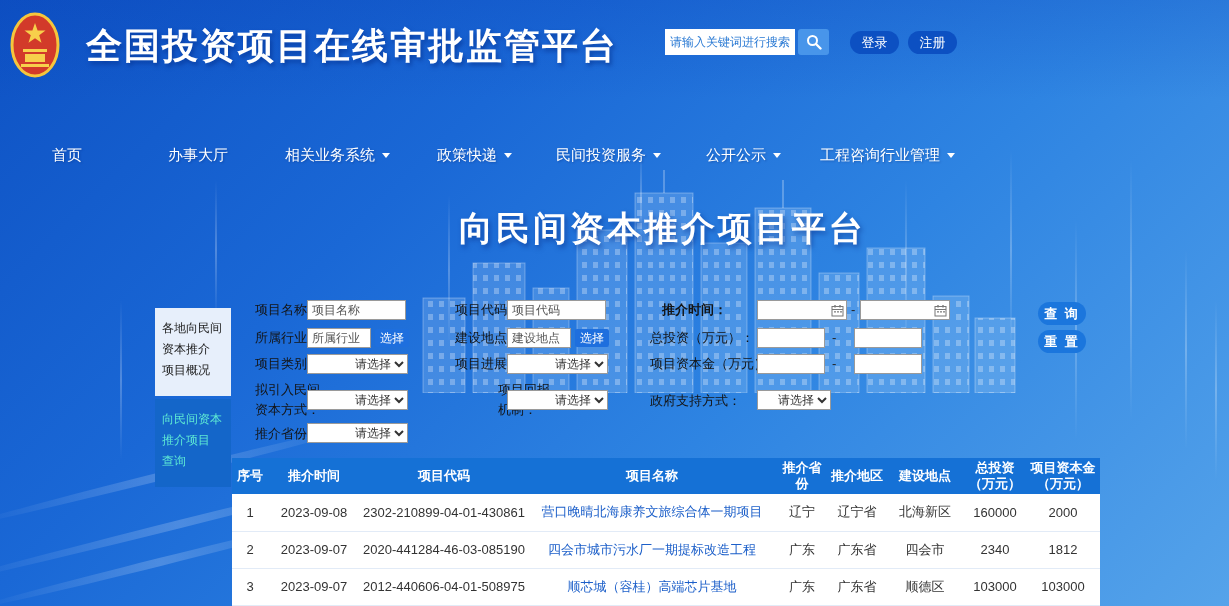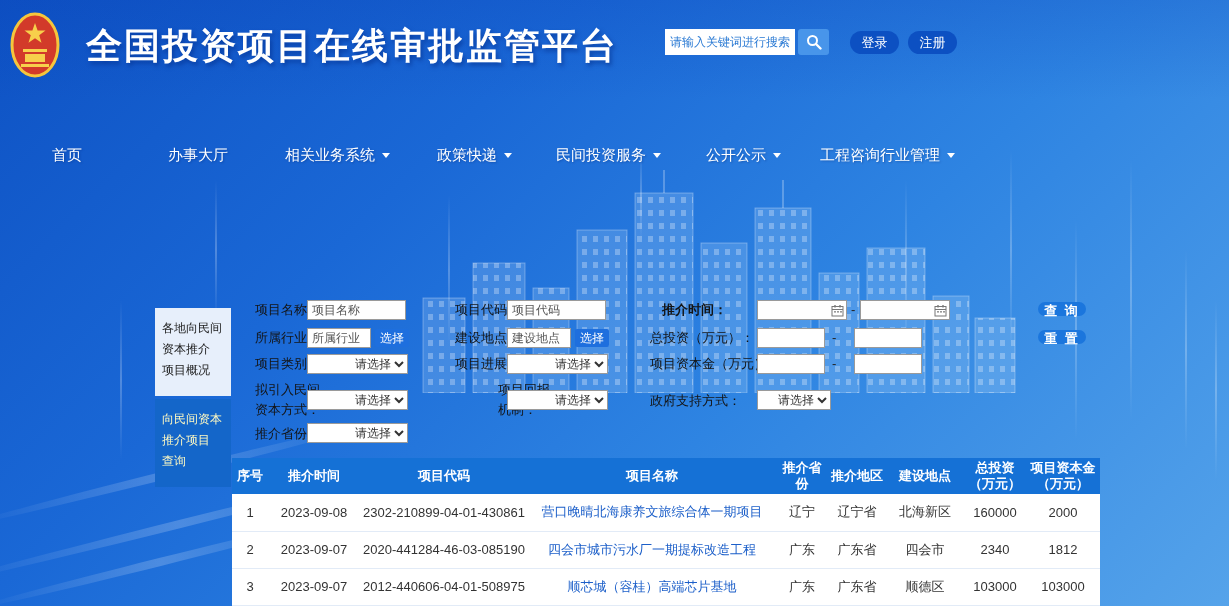--- a/index.html
+++ b/index.html
@@ -37,34 +37,34 @@
     border-left:4px solid transparent; border-right:4px solid transparent; border-top:5px solid #fff; }
 
   .banner-title { position:absolute; top:206px; left:50%; transform:translateX(calc(-50% + 48px));
     font-size:34px; font-weight:bold; color:#fff; letter-spacing:3px; white-space:nowrap;
     text-shadow:2px 3px 5px rgba(10,50,140,.6); }
 
   
   .side-item { position:absolute; left:155px; width:76px; height:88px; padding:10px 7px; overflow:hidden;
     font-size:12px; line-height:21px; white-space:pre-line; cursor:pointer; }
   .side-overview { top:308px; background:#e7effb; color:#1b1b1b; }
-  .side-query { top:399px; background:#1466c9; color:#fef9c3; }
+  .side-query { top:399px; background:#1466c9; color:#5eead4; }
 
   
   .filters { position:absolute; left:232px; top:296px; width:868px; height:160px; font-size:13px; color:#141414; }
   .fl { position:absolute; line-height:20px; white-space:pre-line; }
   .txt { position:absolute; height:20px; border:1px solid #9a9a9a; background:#fff; font-size:12px;
     padding:0 4px; color:#333; outline:none; }
   .txt::placeholder { color:#555; }
   .sel { position:absolute; height:20px; border:1px solid #9a9a9a; background:#fff; font-size:12px; color:#333;text-align:right; }
   .mini-btn { position:absolute; height:18px; width:34px; background:#1e6fde; color:#fff; border:none;
     font-size:12px; border-radius:2px; cursor:pointer; }
   .dash { position:absolute; line-height:20px; color:#222; }
   .date-icon { position:absolute; cursor:pointer; line-height:0; }
-  .action-btn { position:absolute; left:806px; width:48px; height:14px; border:none; border-radius:12px;
+  .action-btn { position:absolute; left:806px; width:48px; height:23px; border:none; border-radius:12px;
     background:#1b76dd; color:#fff; font-size:13px; font-weight:bold; cursor:pointer; letter-spacing:2px; }
 
   
   .grid { position:absolute; left:232px; top:458px; width:868px; border-collapse:collapse;
     table-layout:fixed; background:#fff; }
   .grid th { background:#1571d6; color:#fff; font-size:13px; font-weight:bold; height:36px;
     white-space:pre-line; line-height:16px; text-align:center; vertical-align:middle; padding:0 2px; }
   .grid td { height:37px; font-size:13px; color:#333; text-align:center; vertical-align:middle;
     border-bottom:1px solid #e2ebf7; padding:0 2px; overflow:hidden; white-space:nowrap; }
   .grid a { color:#1c5fc9; text-decoration:none; cursor:pointer; }
@@ -135,20 +135,21 @@
   <nav class="nav">
     <span class="nav-item" style="left:52px;"><span>首页</span></span>
     <span class="nav-item" style="left:168px;"><span>办事大厅</span></span>
     <span class="nav-item" style="left:285px;"><span>相关业务系统</span><span class="caret"></span></span>
     <span class="nav-item" style="left:437px;"><span>政策快递</span><span class="caret"></span></span>
     <span class="nav-item" style="left:556px;"><span>民间投资服务</span><span class="caret"></span></span>
     <span class="nav-item" style="left:706px;"><span>公开公示</span><span class="caret"></span></span>
     <span class="nav-item" style="left:820px;"><span>工程咨询行业管理</span><span class="caret"></span></span>
   </nav>
 
+  <div class="banner-title">向民间资本推介项目平台</div>
 
   <div class="side-item side-overview">各地向民间
 资本推介
 项目概况</div>
   <div class="side-item side-query">向民间资本
 推介项目
 查询</div>
 
   <section class="filters">
 

